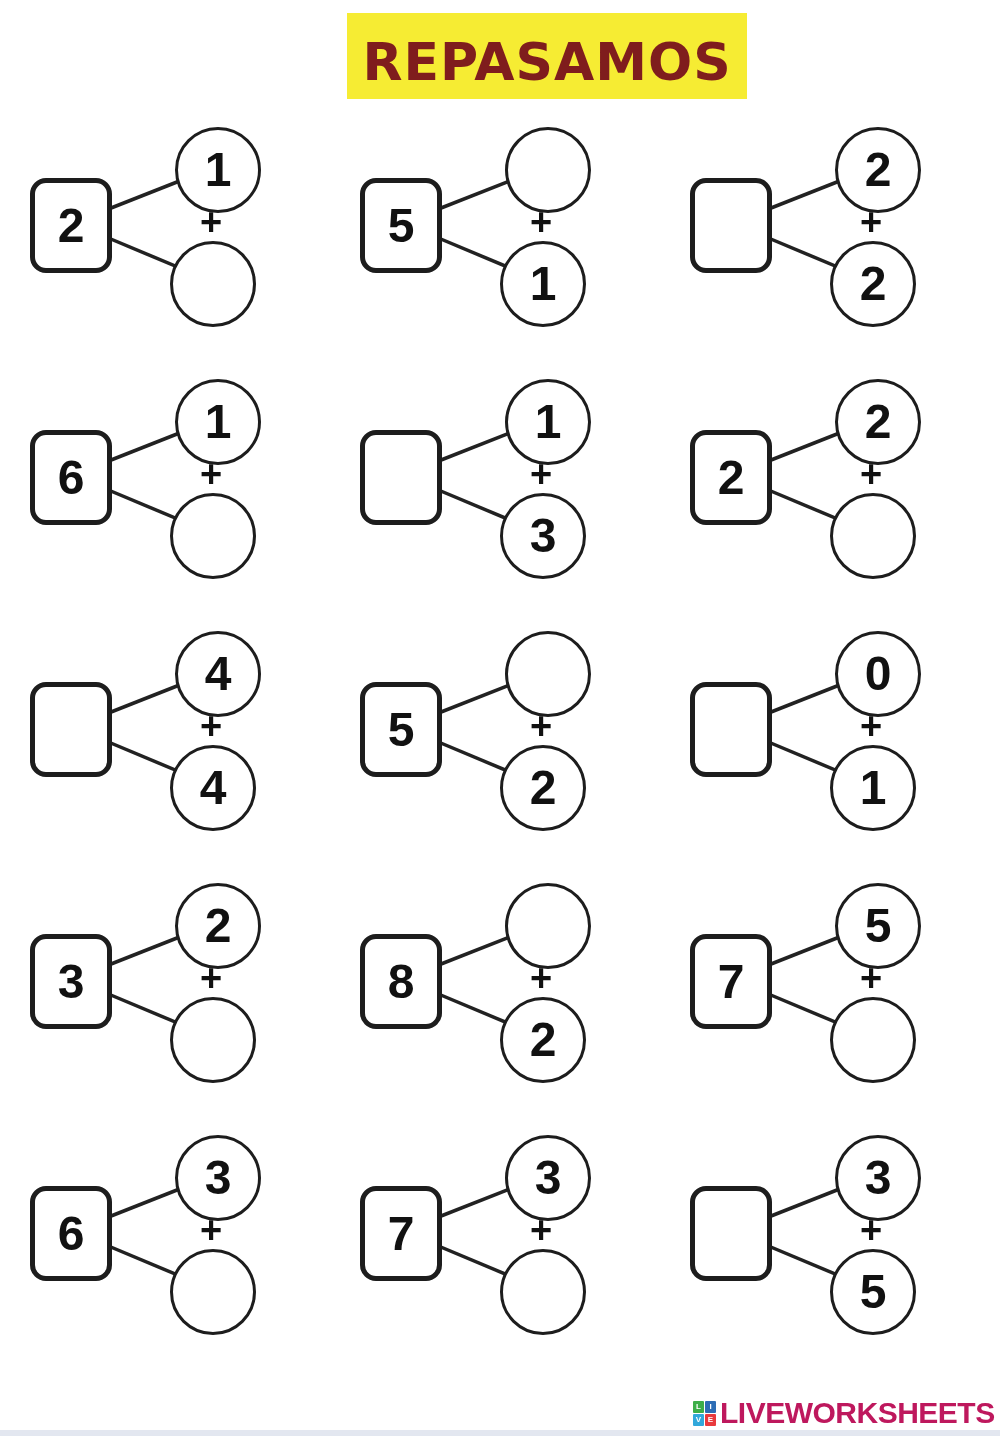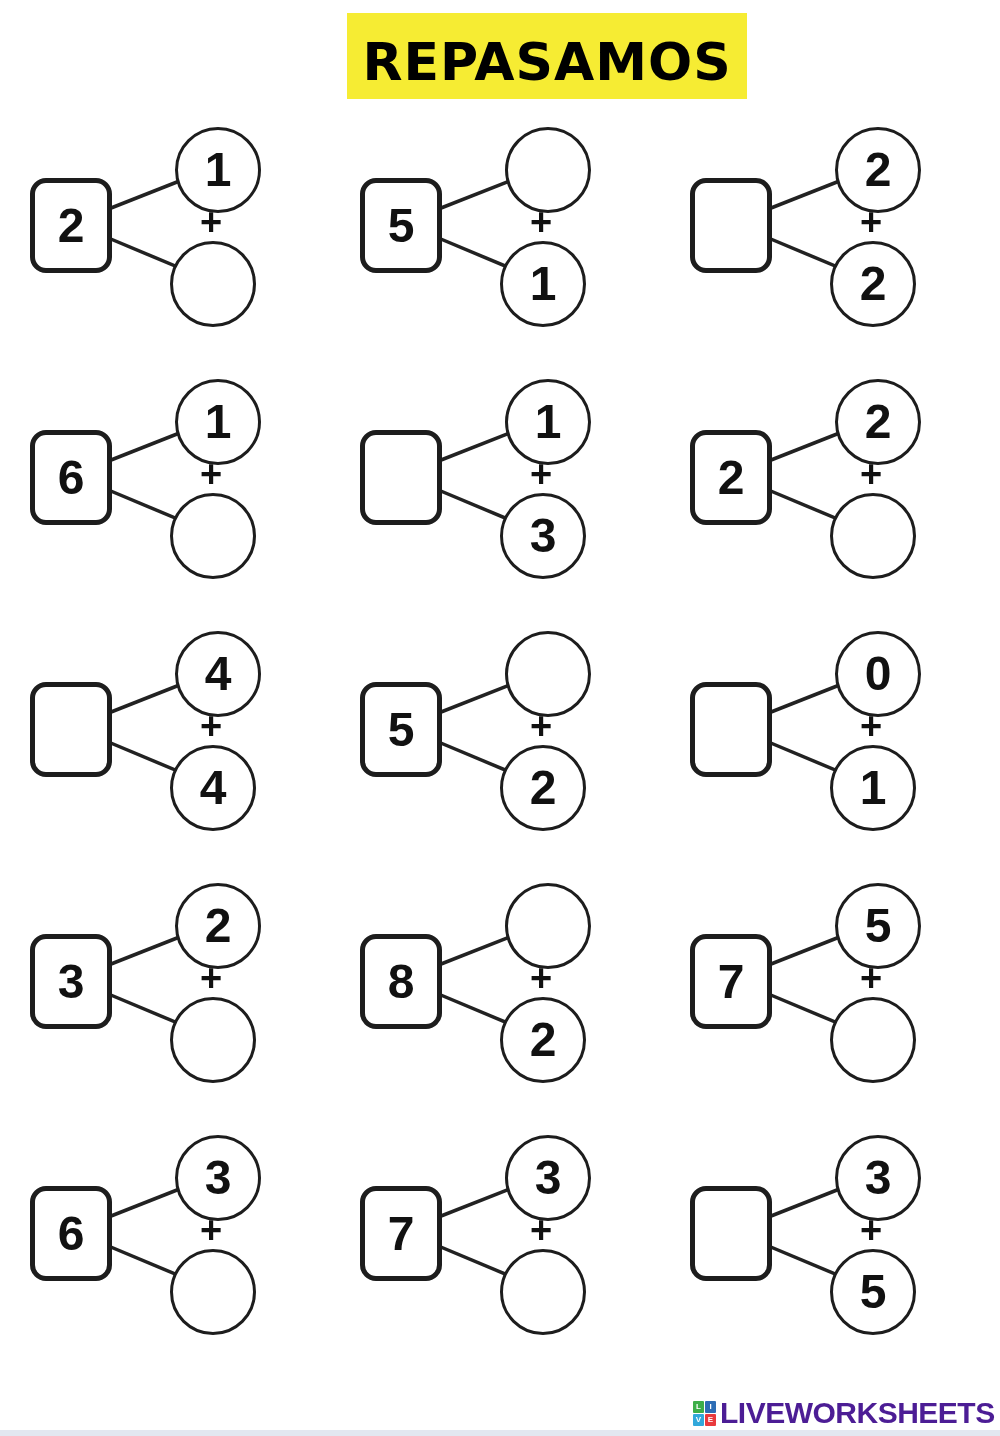--- a/index.html
+++ b/index.html
@@ -48,21 +48,21 @@
   }
   .brand{font-weight:bold;font-size:30px;letter-spacing:-0.5px;}
   .bottom-strip{
     position:absolute;left:0;top:1430px;width:1000px;height:6px;background:#e3e7f0;
   }
 </style>
 </head>
 <body>
 
 <div class="banner" id="banner" style="background: rgb(246, 236, 51);">
-  <span class="title" style="color: #000000; margin-top: 12px;">REPASAMOS</span>
+  <span class="title" style="color: #7f1d1d; margin-top: 12px;">REPASAMOS</span>
 </div>
 
 <div id="grid">
     <div class="cell" style="left: 20px; top: 110px;">
       <svg width="310" height="250">
         <line x1="86" y1="100" x2="195" y2="57" stroke="#222" stroke-width="3.5"></line>
         <line x1="86" y1="127" x2="191" y2="171" stroke="#222" stroke-width="3.5"></line>
       </svg>
       <div class="squarebox">
         <span class="num">2</span>
@@ -301,16 +301,16 @@
     </div>
   </div>
 
 <div class="footer">
   <span class="logo" id="logo">
       <span class="tile" style="background: rgb(61, 174, 73);">L</span>
       <span class="tile" style="background: rgb(45, 109, 181);">I</span>
       <span class="tile" style="background: rgb(49, 168, 219);">V</span>
       <span class="tile" style="background: rgb(232, 57, 61);">E</span>
     </span>
-  <span class="brand" id="brand" style="color: #4c1d95;">LIVEWORKSHEETS</span>
+  <span class="brand" id="brand" style="color: #be185d;">LIVEWORKSHEETS</span>
 </div>
 
 <div class="bottom-strip"></div>
 
 </body></html>

